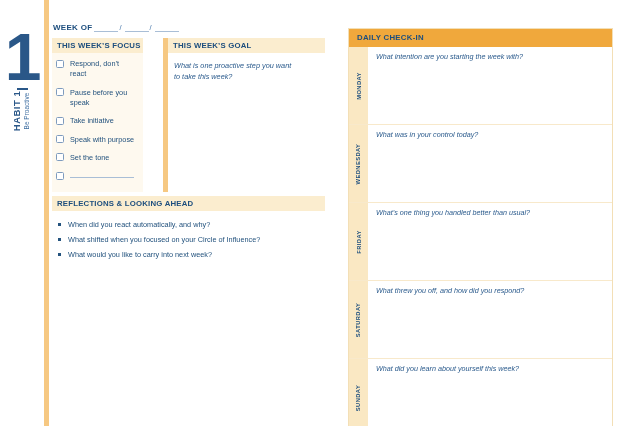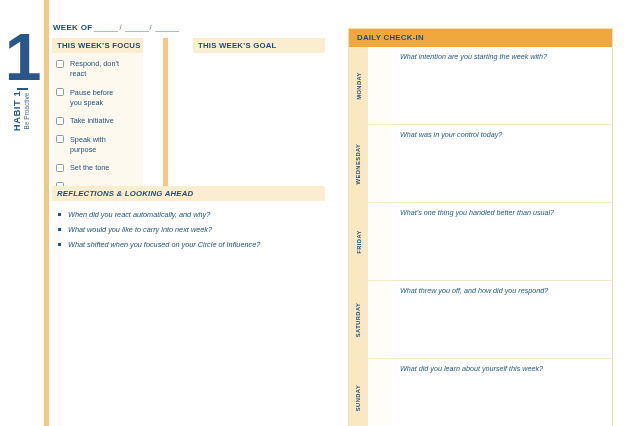--- a/index.html
+++ b/index.html
@@ -30,57 +30,57 @@
   .week-slash { font-size:7.5px; color:#4c7bac; margin:0 1px; }
 
   
   .sec-header {
     height:15px; background:#fbedcf; color:#1d4e7e; font-size:7.8px; font-weight:bold;
     line-height:15px; padding-left:5px; letter-spacing:0.2px; white-space:nowrap; overflow:hidden;
   }
 
   
   .focus-block { position:absolute; left:52px; top:38px; width:91px; height:154px; background:#fef9ef; }
-  .check-list { padding:6px 18px 0 4px; }
+  .check-list { padding:6px 8px 0 4px; }
   .check-item { display:flex; align-items:flex-start; margin-bottom:8.2px; }
   .checkbox {
     width:8px; height:8px; border:1px solid #7e9bbe; border-radius:1.5px;
     background:#ffffff; margin-right:6px; flex:none; margin-top:0.5px;
   }
   .check-label { font-size:7.3px; color:#24537e; line-height:1.4; white-space:pre-line; }
   .blank-line { width:64px; height:7px; border-bottom:1px solid #a9bed6; }
 
   .stripe-mid { position:absolute; left:163px; top:38px; width:5px; height:154px; background:#f6c882; }
 
   
-  .goal-block { position:absolute; left:168px; top:38px; width:157px; height:154px;padding-left:25px; }
+  .goal-block { position:absolute; left:168px; top:38px; width:157px; height:154px; }
   .goal-prompt {
     margin:8px 0 0 6px; width:122px; font-size:7.3px; font-style:italic;
     color:#2a5a8c; line-height:1.45;
   }
   .goal-write { margin:4px 0 0 6px; width:140px; height:90px; }
 
   
-  .reflections-block { position:absolute; left:52px; top:186px; width:273px;font-style:italic; }
+  .reflections-block { position:absolute; left:52px; top:196px; width:273px; }
   .reflect-list { margin-top:9px; padding-left:6px; }
   .reflect-item { display:flex; align-items:flex-start; margin-bottom:5.6px; }
   .bullet-square { width:3px; height:3px; background:#24537e; flex:none; margin:2.5px 7px 0 0; }
   .reflect-text { font-size:7.3px; color:#24537e; line-height:1.3; }
 
   
   .daily-panel {
     position:absolute; left:348px; top:28px; width:265px; height:409px;
     border:1px solid #f3dfb6; display:flex; flex-direction:column; background:#fffdf9;
   }
   .daily-header {
     flex:none; height:18px; background:#f0a83c; color:#1d4e7e; font-size:7.8px;
     font-weight:bold; line-height:18px; padding-left:8px; letter-spacing:0.3px;
   }
   .daily-rows { flex:1; display:flex; flex-direction:column; }
-  .daily-row { flex:1; display:flex; border-bottom:1px solid #f8e9cb;gap:24px; }
+  .daily-row { flex:1; display:flex; border-bottom:1px solid #f8e9cb; }
   .daily-row:last-child { border-bottom:none; }
   .day-cell {
     flex:none; width:19px; background:#fae8c3; display:flex;
     align-items:center; justify-content:center;
   }
   .day-label {
     transform:rotate(-90deg); white-space:nowrap; font-size:5.8px; font-weight:bold;
     letter-spacing:0.4px; color:#1d4e7e;
   }
   .day-question-area { flex:1; background:#ffffff; padding:5px 8px 0 8px; }
@@ -136,37 +136,38 @@
         <span class="checkbox"></span>
         <span class="blank-line"></span>
       </div>
     </div>
   </div>
 
   <div class="stripe-mid"></div>
 
   <div class="goal-block">
     <div class="sec-header">THIS WEEK’S GOAL</div>
+    <div class="goal-prompt">What is one proactive step you want to take this week?</div>
     <div class="goal-write"></div>
   </div>
 
   <div class="reflections-block">
     <div class="sec-header">REFLECTIONS &amp; LOOKING AHEAD</div>
     <div class="reflect-list">
       <div class="reflect-item">
         <span class="bullet-square"></span>
         <span class="reflect-text">When did you react automatically, and why?</span>
       </div>
       <div class="reflect-item">
         <span class="bullet-square"></span>
-        <span class="reflect-text">What would you like to carry into next week?</span>
+        <span class="reflect-text">What shifted when you focused on your Circle of Influence?</span>
       </div>
       <div class="reflect-item">
         <span class="bullet-square"></span>
-        <span class="reflect-text">What shifted when you focused on your Circle of Influence?</span>
+        <span class="reflect-text">What would you like to carry into next week?</span>
       </div>
     </div>
   </div>
 
   <div class="daily-panel">
     <div class="daily-header">DAILY CHECK-IN</div>
     <div class="daily-rows">
 
       <div class="daily-row">
         <div class="day-cell">

